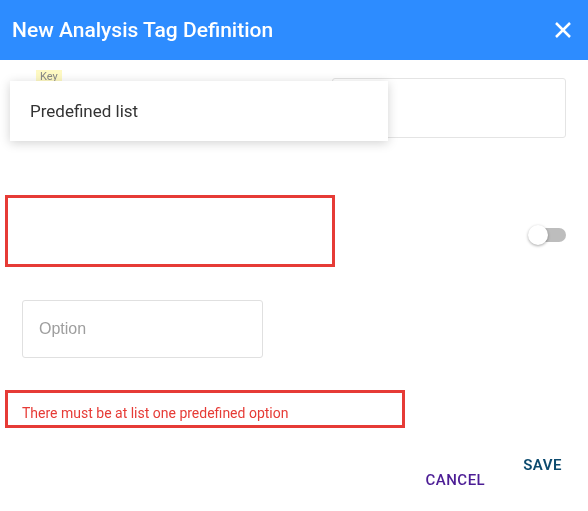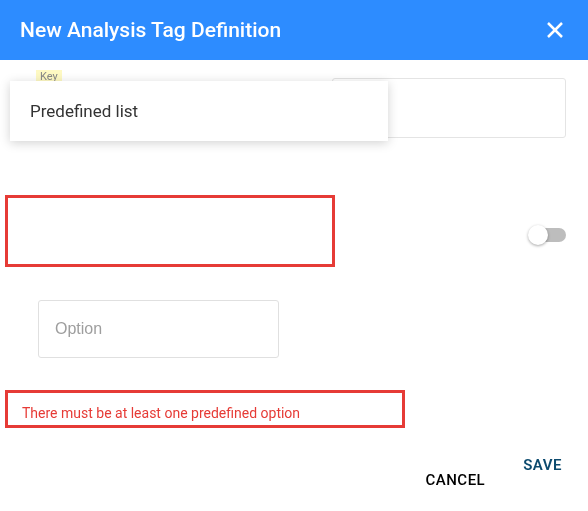--- a/index.html
+++ b/index.html
@@ -13,21 +13,21 @@
       width: 588px;
       height: 511px;
       overflow: hidden;
     }
     .header {
       background: #2d8cff;
       color: #fff;
       display: flex;
       justify-content: space-between;
       align-items: center;
-      padding: 14px 20px;
+      padding: 14px 12px;
       height: 60px;
     }
     .header-title {
       font-size: 21px;
       font-weight: 500;
     }
     .close-icon {
       width: 26px;
       height: 26px;
       cursor: pointer;
@@ -129,21 +129,20 @@
     }
     .input-box {
       flex: 1;
       height: 58px;
       border: 1px solid #e0e0e0;
       border-radius: 3px;
       padding: 0 16px;
       font-size: 16px;
       color: #333;
       background: #fff;
-      margin-left: 16px;
     }
     .input-box::placeholder {
       color: #9e9e9e;
     }
     .option-box {
       flex: 0 0 234px;
     }
     .error-msg {
       position: absolute;
       top: 345px;
@@ -170,21 +169,21 @@
       align-items: center;
     }
     .btn {
       font-size: 15px;
       font-weight: 500;
       letter-spacing: 0.5px;
       cursor: pointer;
       padding: 8px 4px;
     }
     .btn-cancel {
-      color: #000000;
+      color: #4c1d95;
       margin-top: 30px;
     }
     .btn-save {
       color: #0c4a6e;
       font-weight: 600;
     }
   </style>
 </head>
 <body>
 
@@ -209,21 +208,21 @@
   <div class="disable-row">
     <div class="toggle">
       <div class="toggle-thumb"></div>
     </div>
   </div>
 
   <div class="option-row">
     <input class="input-box option-box" placeholder="Option" style="">
   </div>
 
-  <div class="error-msg">There must be at least one predefined option</div>
+  <div class="error-msg">There must be at list one predefined option</div>
 </div>
 
 <div class="red-box-1"></div>
 <div class="red-box-2"></div>
 
 <div class="footer">
   <div class="btn btn-cancel">CANCEL</div>
   <div class="btn btn-save">SAVE</div>
 </div>
 

